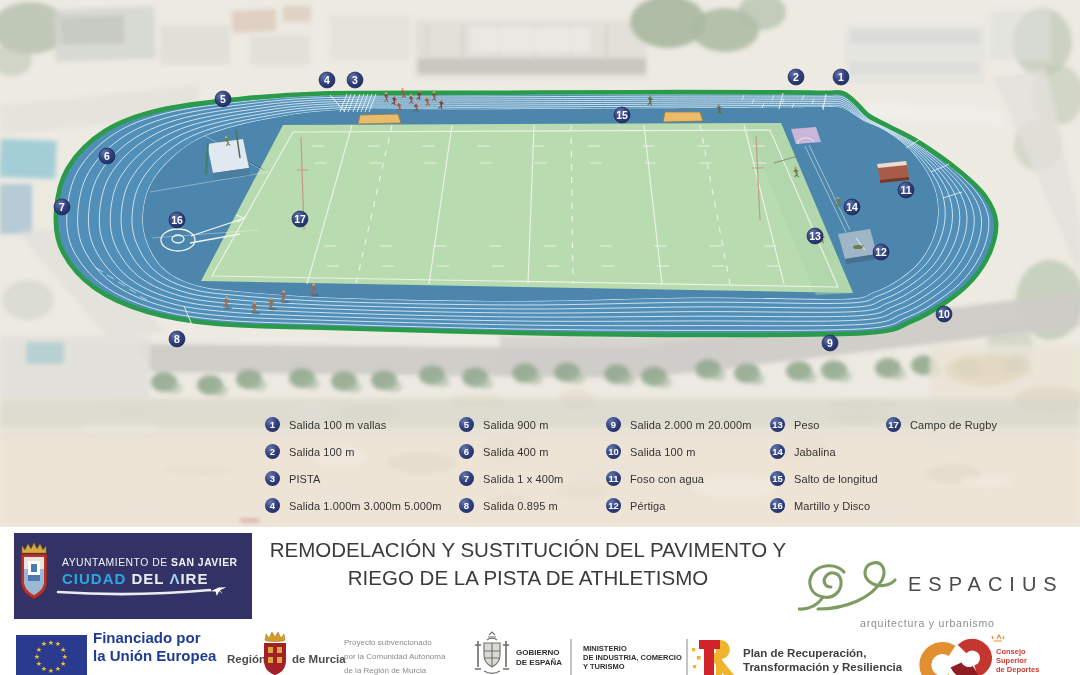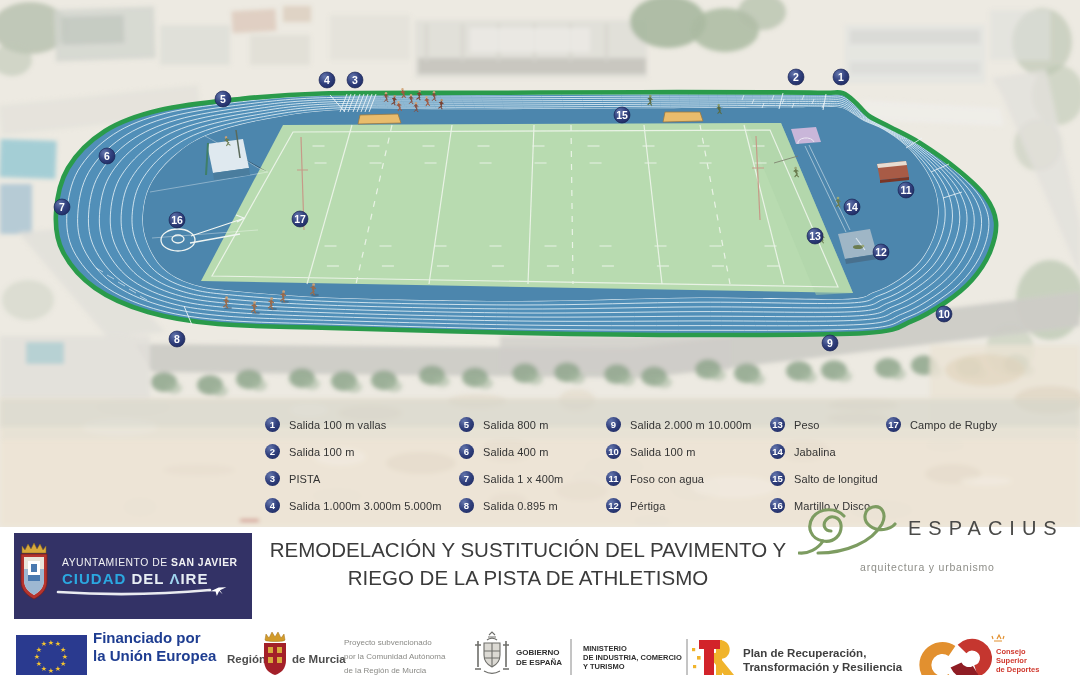--- a/index.html
+++ b/index.html
@@ -3,21 +3,21 @@
 html,body{margin:0;padding:0;background:#fff;}
 .page{position:relative;width:1080px;height:675px;overflow:hidden;font-family:"Liberation Sans",sans-serif;background:#ffffff;}
 .scene{position:absolute;left:0;top:0;}
 .legend{position:absolute;left:0;top:0;width:1080px;height:527px;}
 .lit{position:absolute;display:flex;align-items:center;white-space:nowrap;}
 .lmk{width:15px;height:15px;border-radius:50%;background:radial-gradient(circle at 34% 28%, #6577ad 0%, #33427f 45%, #18245a 100%);color:#fff;font-size:9.5px;font-weight:bold;display:flex;align-items:center;justify-content:center;margin-right:9px;flex:0 0 15px;}
 .ltx{font-size:11px;font-weight:normal;color:#333333;letter-spacing:0.1px;}
 .footer{position:absolute;left:0;top:527px;width:1080px;height:148px;background:#ffffff;}
 .sj{position:absolute;left:14px;top:533px;}
 .title{position:absolute;left:258px;top:536px;width:540px;text-align:center;font-size:20.5px;line-height:28px;color:#3b3b3b;letter-spacing:0px;}
-.esp{position:absolute;left:798px;top:500px;}
+.esp{position:absolute;left:798px;top:556px;}
 .blrow{position:absolute;left:0px;top:627px;width:1080px;height:48px;overflow:hidden;}
 </style></head>
 <body>
 <div class="page">
 
 <svg class="scene" width="1080" height="527" viewBox="0 0 1080 527">
 <defs>
 <filter id="soft" x="-20%" y="-20%" width="140%" height="140%">
           <feGaussianBlur stdDeviation="2.2"></feGaussianBlur>
         </filter>
@@ -483,41 +483,41 @@
         <span class="ltx">PISTA</span>
       </div>
 
 <div class="lit" style="left:265px;top:498px">
         <span class="lmk">4</span>
         <span class="ltx">Salida 1.000m 3.000m 5.000m</span>
       </div>
 
 <div class="lit" style="left:459px;top:417px">
         <span class="lmk">5</span>
-        <span class="ltx">Salida 800 m</span>
+        <span class="ltx">Salida 900 m</span>
       </div>
 
 <div class="lit" style="left:459px;top:444px">
         <span class="lmk">6</span>
         <span class="ltx">Salida 400 m</span>
       </div>
 
 <div class="lit" style="left:459px;top:471px">
         <span class="lmk">7</span>
         <span class="ltx">Salida 1 x 400m</span>
       </div>
 
 <div class="lit" style="left:459px;top:498px">
         <span class="lmk">8</span>
         <span class="ltx">Salida 0.895 m</span>
       </div>
 
 <div class="lit" style="left:606px;top:417px">
         <span class="lmk">9</span>
-        <span class="ltx">Salida 2.000 m 10.000m</span>
+        <span class="ltx">Salida 2.000 m 20.000m</span>
       </div>
 
 <div class="lit" style="left:606px;top:444px">
         <span class="lmk">10</span>
         <span class="ltx">Salida 100 m</span>
       </div>
 
 <div class="lit" style="left:606px;top:471px">
         <span class="lmk">11</span>
         <span class="ltx">Foso con agua</span>

